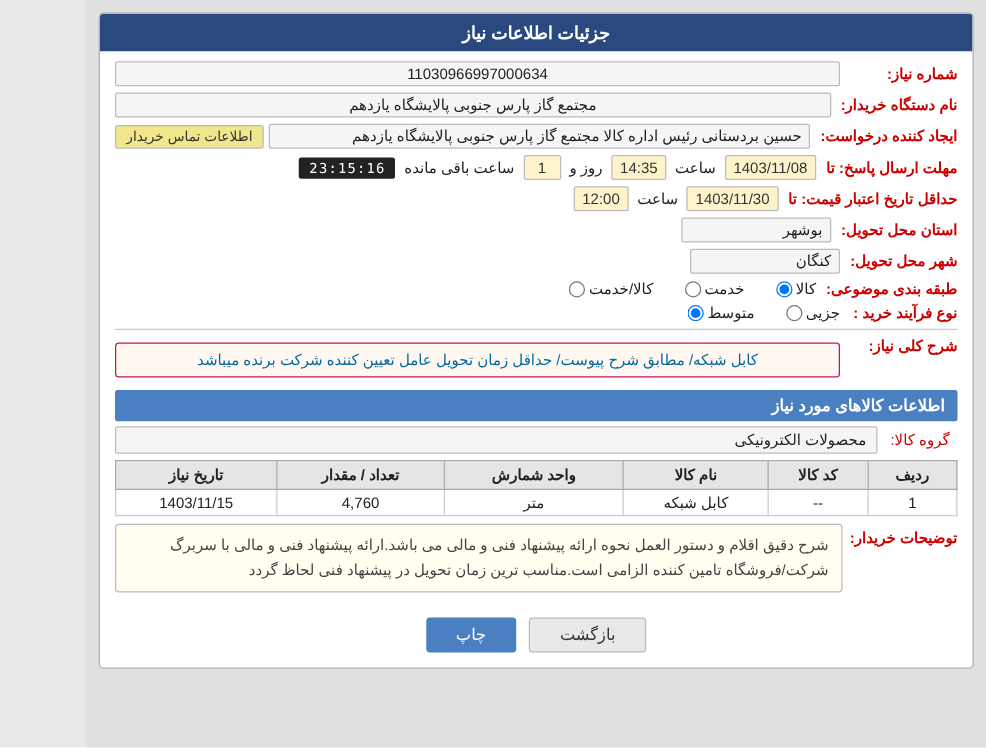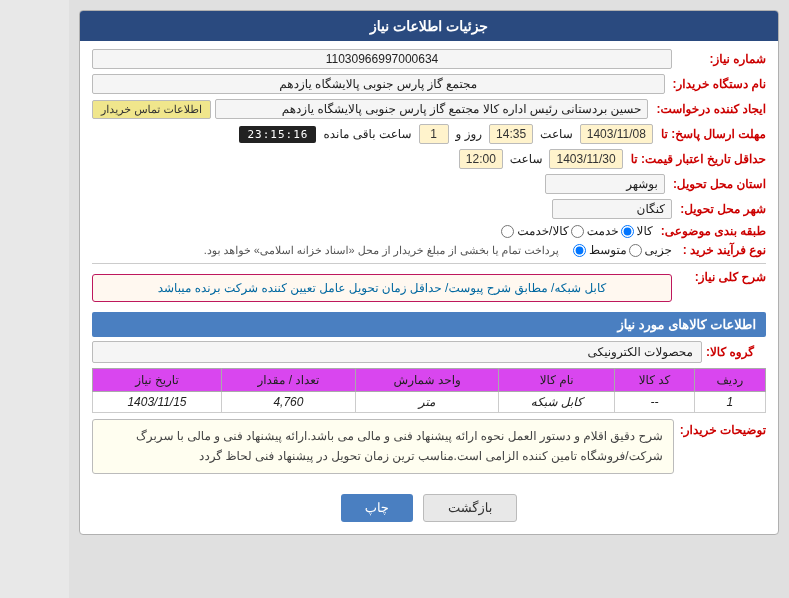--- a/index.html
+++ b/index.html
@@ -93,21 +93,21 @@
       white-space: nowrap;
     }
     .divider {
       border: none;
       border-top: 1px solid #ccc;
       margin: 6px 0;
     }
     .radio-group {
       display: flex;
       align-items: center;
-      gap: 2px;
+      gap: 25px;
       flex-direction: row-reverse;
     }
     .radio-item {
       display: flex;
       align-items: center;
       gap: 3px;
       font-size: 12px;
     }
     .radio-item input { cursor: pointer; }
     .note-text {
@@ -135,51 +135,50 @@
       margin: 6px 0 4px 0;
     }
     .gorooh-row {
       display: flex;
       align-items: center;
       gap: 4px;
       margin-bottom: 5px;
     }
     .gorooh-label {
       color: #c00;
-      font-weight: bold;
+      font-weight: normal;
       min-width: 60px;
-      text-align: left;
+      text-align: center;
     }
     .gorooh-value {
       flex: 1;
       background: #f5f5f5;
       border: 1px solid #bbb;
       padding: 3px 8px;
       border-radius: 2px;
       font-size: 12px;
     }
     .items-table {
       width: 100%;
       border-collapse: collapse;
       font-size: 12px;
       margin-bottom: 6px;
     }
     .items-table th {
-      background: #d946ef;
+      background: #e5e5e5;
       border: 1px solid #aaa;
       padding: 4px 6px;
       text-align: center;
-      font-weight: normal;
+      font-weight: bold;
     }
     .items-table td {
       border: 1px solid #ccc;
       padding: 3px 6px;
       text-align: center;
       background: #fff;
-      font-style: italic;
     }
     .items-table tr:nth-child(even) td { background: #f9f9f9; }
     .notes-box {
       border: 1px solid #bbb;
       background: #fffef0;
       border-radius: 3px;
       padding: 6px 10px;
       font-size: 12px;
       color: #444;
       line-height: 1.7;
@@ -301,21 +300,20 @@
         <div class="radio-group">
           <div class="radio-item">
             <span>متوسط</span>
             <input type="radio" name="nooe" checked="" style="">
           </div>
           <div class="radio-item">
             <span>جزیی</span>
             <input type="radio" name="nooe" style="">
           </div>
         </div>
-        <span class="note-text" style="margin-right:10px;">پرداخت تمام یا بخشی از مبلغ خریدار از محل «اسناد خزانه اسلامی» خواهد بود.</span>
       </div>
 
       <hr class="divider">
 
       <div class="form-row" style="align-items:flex-start;">
         <span class="field-label">شرح کلی نیاز:</span>
         <div class="sharh-box fw">کابل شبکه/ مطابق شرح پیوست/ حداقل زمان تحویل عامل تعیین کننده شرکت برنده میباشد</div>
       </div>
 
       <div class="section-header">اطلاعات کالاهای مورد نیاز</div>

